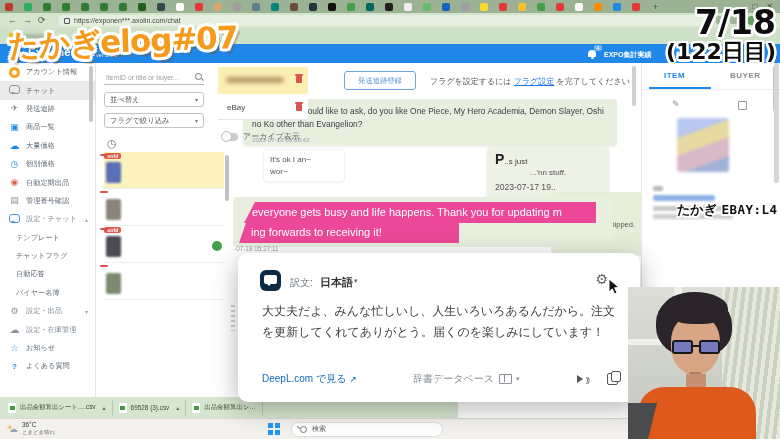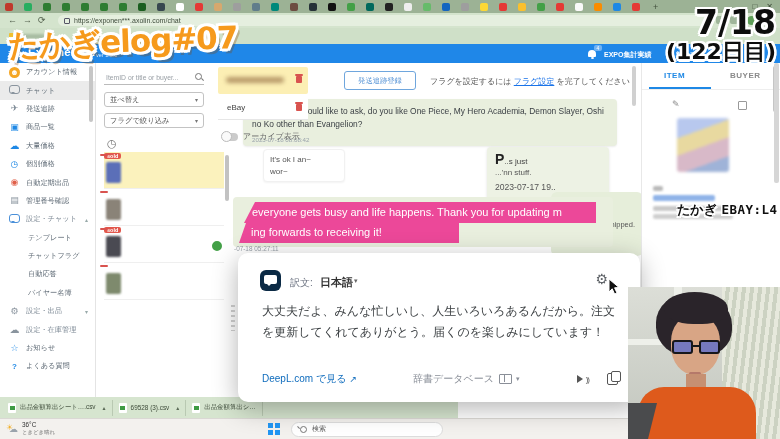--- a/index.html
+++ b/index.html
@@ -31,21 +31,21 @@
   .bell{position:absolute;left:588px;top:6px;width:8px;height:7px;background:#fff;border-radius:4px 4px 1px 1px;}
   .bell::after{content:'';position:absolute;left:2.5px;bottom:-2px;width:3px;height:2px;background:#fff;border-radius:50%;}
   .bellbadge{position:absolute;left:594px;top:1px;min-width:6px;height:6px;background:#6fb3f5;color:#fff;font-size:5px;line-height:6px;text-align:center;border-radius:2px;padding:0 1px;}
   .hnav1{position:absolute;left:604px;top:6px;font-size:7px;font-weight:bold;}
   .hnav2{position:absolute;left:676px;top:6px;font-size:7px;font-weight:bold;}
 
   
   .sidebar{left:0;top:63px;width:95px;height:334px;background:#fff;border-right:1px solid #e4e4e4;z-index:4;overflow:hidden;}
   .srow{display:flex;height:18.4px;align-items:center;padding-left:9px;gap:6px;}
   .srow.active{background:#ebebeb;}
-  .srow.sub{padding-left:28px;font-family:Liberation Serif, serif;}
+  .srow.sub{padding-left:16px;font-family:Liberation Serif, serif;}
   .slabel{font-size:7.2px;color:#5d6974;white-space:nowrap;}
   .srow.settings .slabel{color:#7c8894;}
   .scaret{margin-left:auto;margin-right:7px;font-size:6px;color:#9aa;}
   .sic{width:11px;height:11px;text-align:center;line-height:11px;font-size:9px;flex:0 0 auto;}
   .i-account{background:#f5a623;color:#fff;border-radius:50%;font-size:8px;line-height:11.5px;}
   .i-chat,.i-chat2{width:9px;height:7px;border:1.2px solid #8a949e;border-radius:3px;position:relative;margin-top:-2px;}
   .i-chat2{border-color:#4a90d9;}
   .i-chat::after,.i-chat2::after{content:'';position:absolute;left:1px;bottom:-3px;border:2px solid transparent;border-top-color:#8a949e;}
   .i-chat2::after{border-top-color:#4a90d9;}
   .i-plane{color:#7b8894;}
@@ -99,21 +99,21 @@
   .flagnotice{left:430px;top:76px;font-size:8px;color:#555;z-index:5;}
   .flaglink{color:#1a73e8;text-decoration:underline;}
   .msg1{left:243px;top:99px;width:374px;height:47px;background:#e9efde;border-radius:4px;box-shadow:0 1px 2px rgba(0,0,0,.08);z-index:4;box-sizing:border-box;padding:6px 9px;}
   .msg1 p{margin:0;font-size:8.4px;line-height:1.55;color:#3a3f44;}
   .mtime{position:absolute;left:9px;bottom:3px;font-size:6.2px;color:#9aa3ab;}
   .msg2{left:263px;top:149px;width:82px;height:33px;background:#fff;border:1px solid #f1f1f1;border-radius:4px;box-shadow:0 1px 2px rgba(0,0,0,.05);z-index:4;padding:4px 6px;box-sizing:border-box;}
   .msg2 div{font-size:8px;color:#555;line-height:1.5;}
   .msg3{left:487px;top:147px;width:122px;height:58px;background:#edf2e4;border-radius:4px;box-shadow:0 1px 3px rgba(0,0,0,.12);z-index:4;padding:4px 8px;box-sizing:border-box;}
   .msg3 .l1{font-size:8px;color:#444;}
   .msg3 .l1 .bigP{font-size:14px;font-weight:bold;color:#222;}
-  .msg3 .l2{font-size:8px;color:#555;text-align:left;margin-top:1px;}
+  .msg3 .l2{font-size:8px;color:#555;text-align:center;margin-top:1px;}
   .msg3 .l3{font-size:8.6px;color:#555;margin-top:5px;}
   .bigbubble{left:551px;top:192px;width:92px;height:64px;background:#e6eeda;border-radius:6px;z-index:4;}
   .bigbubble::after{content:'';position:absolute;right:6px;bottom:-7px;border:8px solid transparent;border-top-color:#e6eeda;border-right-width:2px;}
   .fragtxt{position:absolute;right:8px;top:28px;font-size:7.5px;color:#555;}
   .selback{left:233px;top:197px;width:380px;height:50px;background:#e9efde;border-radius:4px;z-index:4;}
   .selline{position:absolute;background:#ec4899;color:#fff;font-size:11px;font-weight:400;z-index:5;white-space:nowrap;}
   .sel1{left:244px;top:202px;width:352px;height:21px;line-height:21px;padding-left:8px;clip-path:polygon(11px 0,100% 0,100% 100%,0 100%);box-sizing:border-box;}
   .sel2{left:239px;top:223px;width:220px;height:20px;line-height:19px;padding-left:12px;clip-path:polygon(7px 0,100% 0,100% 100%,0 100%);box-sizing:border-box;}
   .chatts{left:234px;top:245px;font-size:6.4px;color:#98a0a8;z-index:5;}
   .cscroll{left:632px;top:66px;width:4px;height:40px;background:#d0d0d0;border-radius:2px;z-index:4;}

